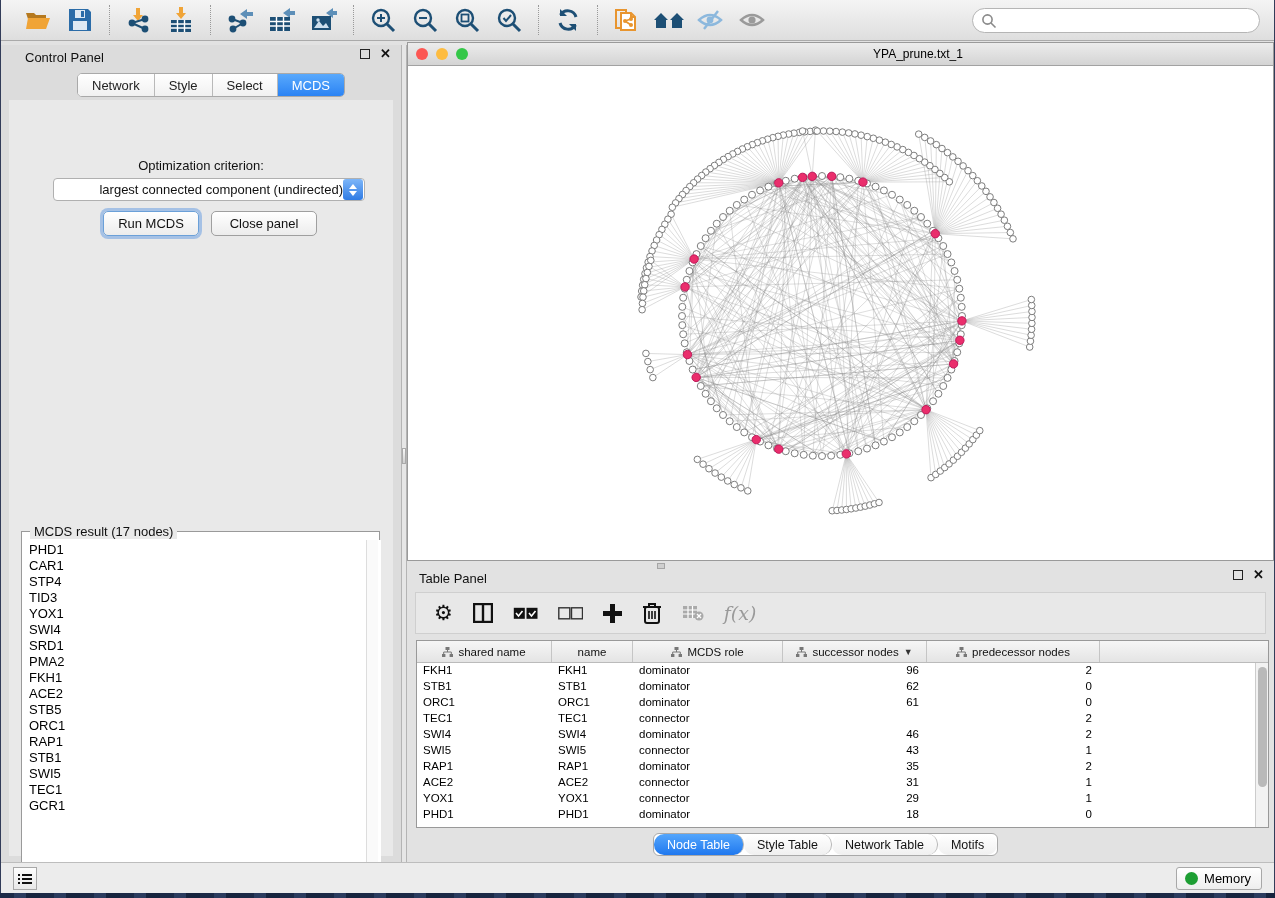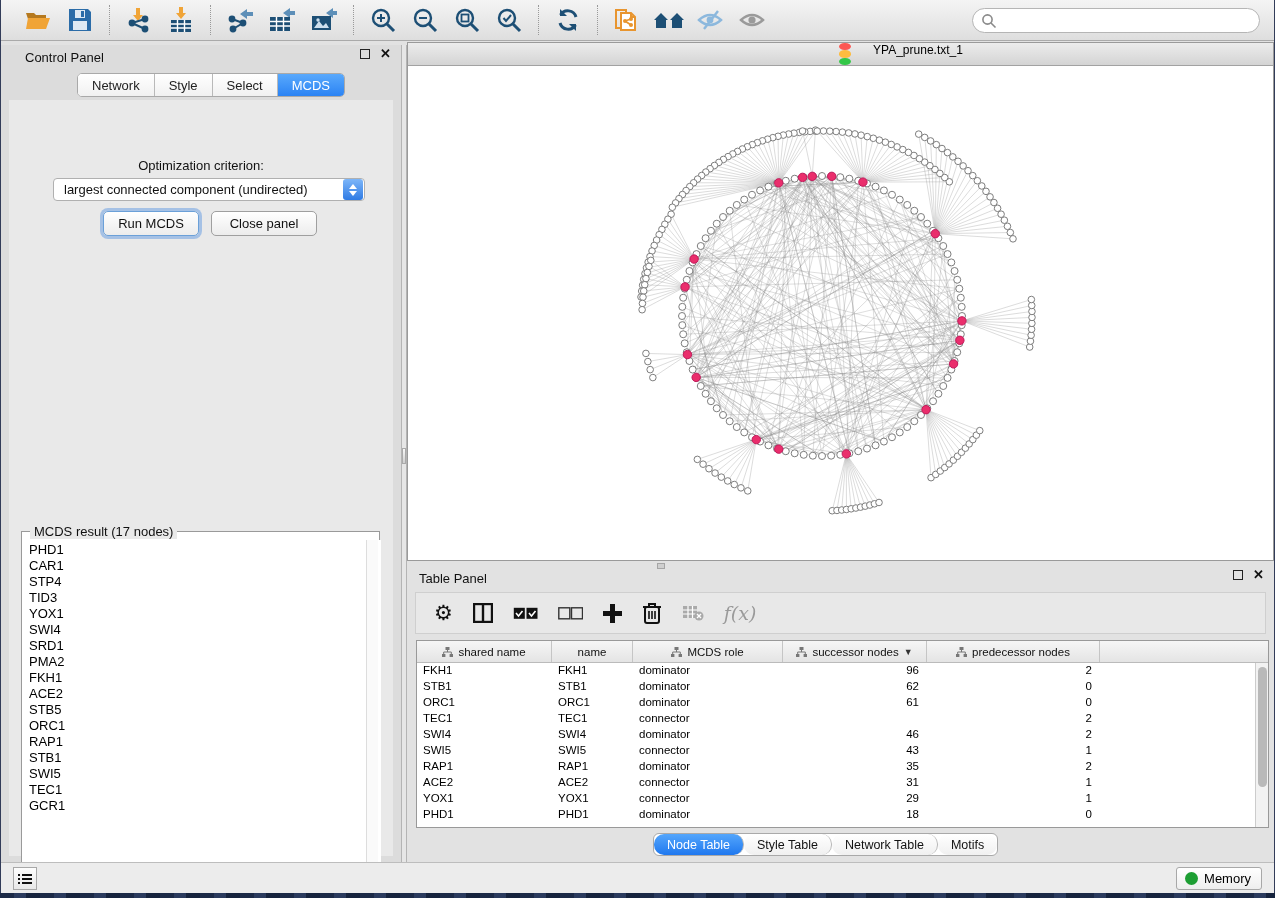--- a/index.html
+++ b/index.html
@@ -50,21 +50,21 @@
     border-right:1px solid #b9b9b9; background:linear-gradient(#ffffff,#f1f1f1); color:#222; cursor:pointer;
   }
   .cp-tab:last-child { border-right:none; }
   .cp-tab.active { background:linear-gradient(#59a9fc,#2b83f4); color:#fff; }
   #opt-label { position:absolute; left:0; top:58px; width:100%; text-align:center; font-size:13px; color:#111; }
   #criterion-select {
     position:absolute; left:44px; top:78px; width:312px; height:23px;
     background:#fff; border:1px solid #b0b0b0; border-radius:4px;
     display:flex; align-items:center; cursor:pointer;
   }
-  #criterion-select .val { flex:1; font-size:13px; padding-left:10px; color:#111; text-align:left; }
+  #criterion-select .val { flex:1; font-size:13px; padding-left:10px; color:#111; text-align:right; }
   #criterion-select .stepper {
     width:20px; height:21px; border-radius:3px; margin-right:1px;
     background:linear-gradient(#7db6f9,#2f7be4);
     display:flex; flex-direction:column; align-items:center; justify-content:center; gap:2px;
   }
   .stepper .up, .stepper .dn { width:0; height:0; border-left:4px solid transparent; border-right:4px solid transparent; }
   .stepper .up { border-bottom:5px solid #fff; }
   .stepper .dn { border-top:5px solid #fff; }
   .cp-btn {
     position:absolute; top:111px; height:25px; background:linear-gradient(#ffffff,#ececec);
@@ -91,21 +91,21 @@
   #vsplit-handle { position:absolute; left:0; top:403px; width:4px; height:16px; background:linear-gradient(#f8f8f8,#cfcfcf); border:1px solid #aaa; }
   #hsplit-handle { position:absolute; left:250px; top:-3px; width:8px; height:6px; background:#cfcfcf; border:1px solid #a5a5a5; }
   
   #network-window {
     position:absolute; left:406px; top:42px; width:867px; height:519px;
     background:#fff; border:1px solid #9a9a9a;
   }
   #net-titlebar {
     position:absolute; left:0; top:0; width:100%; height:23px;
     background:linear-gradient(#ececec,#d4d4d4); border-bottom:1px solid #a2a2a2;
-    display:flex; align-items:center;flex-direction:column;
+    display:flex; align-items:center;
   }
   .light { width:12px; height:12px; border-radius:50%; margin-left:8px; }
   #net-title { position:absolute; left:0; width:100%; text-align:center; font-size:12px; color:#000; padding-left:155px; }
   #net-canvas { position:absolute; left:0; top:23px; width:865px; height:494px; background:#fff; overflow:hidden; }
   
   #table-panel { position:absolute; left:406px; top:566px; width:867px; height:296px; background:#e2e2e2; }
   #tp-toolbar {
     position:absolute; left:8px; top:26px; width:851px; height:42px;
     background:#e8e8e8; border:1px solid #cfcfcf;
     display:flex; align-items:center; gap:20px; padding-left:18px;

